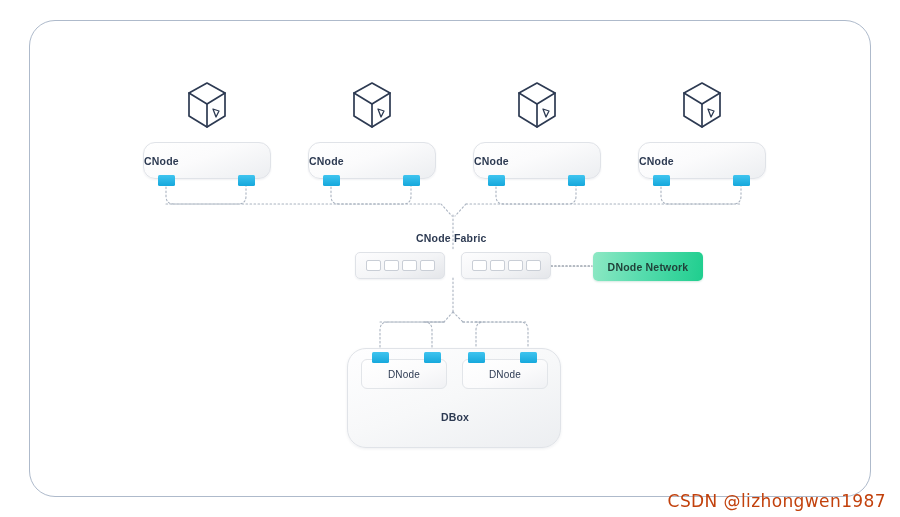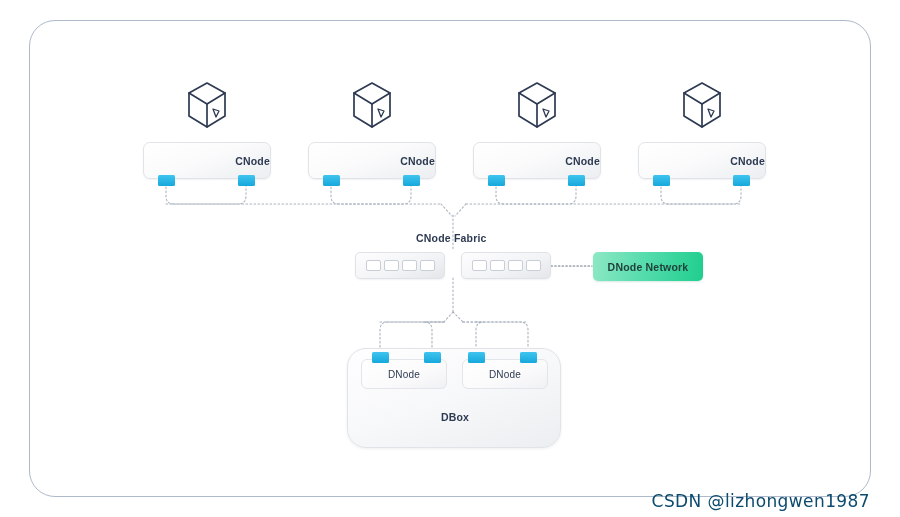--- a/index.html
+++ b/index.html
@@ -55,27 +55,27 @@
     height: 52px;
   }
 
   .node-box {
     position: absolute;
     left: 0;
     top: 0;
     width: 128px;
     height: 37px;
     border: 1px solid #e0e3e8;
-    border-radius: 7px;
+    border-radius: 12px;
     background: linear-gradient(160deg, #ffffff 0%, #fbfbfc 45%, #eceef1 100%);
     box-shadow: 0 1px 2px rgba(40,55,80,0.07);
     box-sizing: border-box;
     display: flex;
     align-items: center;
-    justify-content: flex-end;
+    justify-content: flex-start;
   }
 
   .node-label {
     font-size: 10.5px;
     font-weight: bold;
     color: #2d3a52;
     letter-spacing: 0.2px;
   }
 
   .port {
@@ -180,24 +180,24 @@
   .dnode-label {
     font-size: 10px;
     font-weight: normal;
     color: #2d3a52;
     letter-spacing: 0.2px;
   }
 
   
   .watermark {
     position: absolute;
-    right: 30px;
+    right: 14px;
     bottom: 6px;
     font-size: 17px;
-    color: #0c4a6e;
+    color: #c2410c;
     letter-spacing: 0.4px;
     white-space: nowrap;
     font-family: "DejaVu Sans", sans-serif;
   }
 </style>
 </head>
 <body>
 
 <div id="canvas">
 

